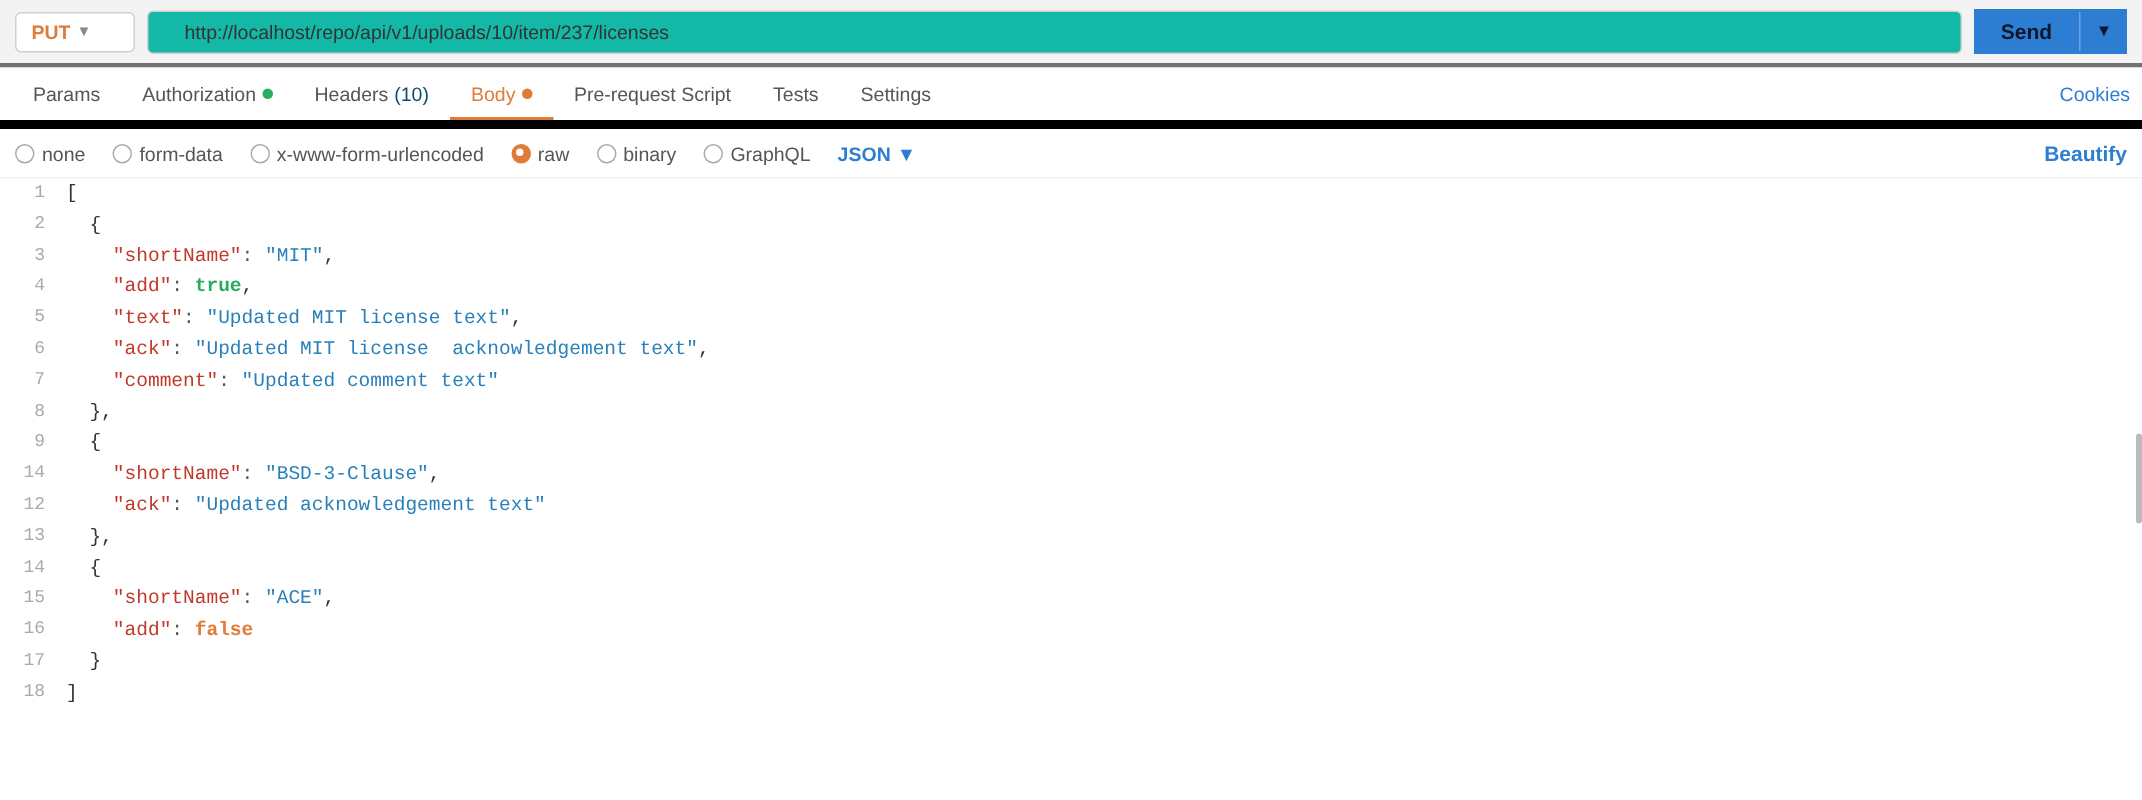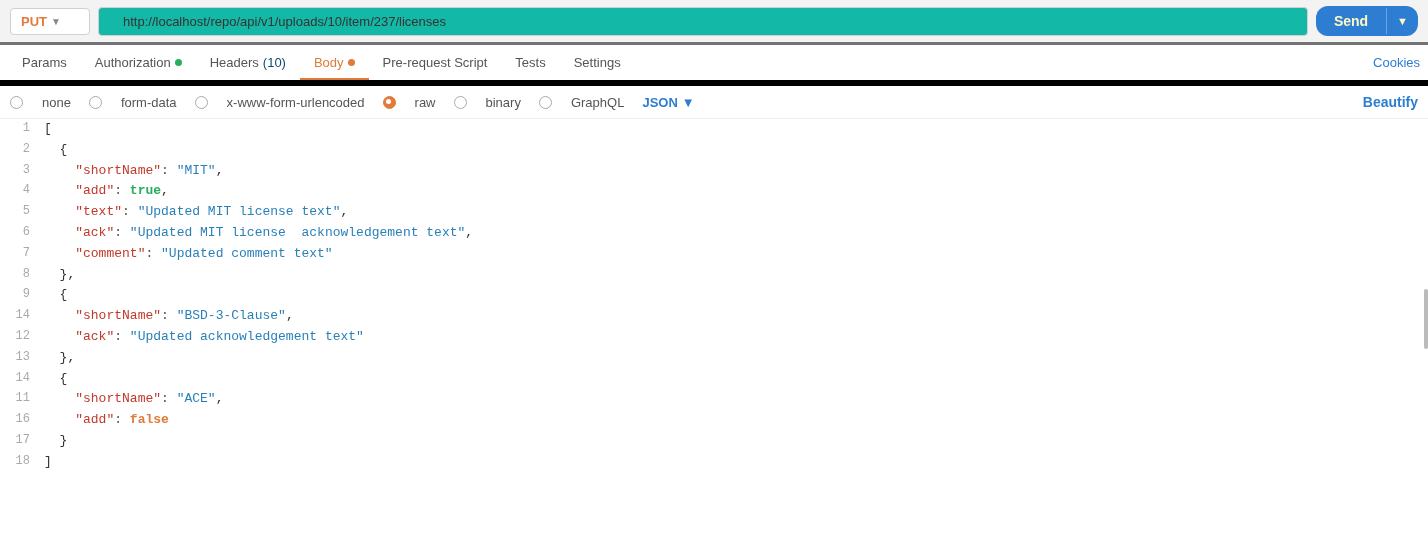--- a/index.html
+++ b/index.html
@@ -44,23 +44,23 @@
       border-radius: 4px;
       font-size: 13px;
       color: #333;
       background: #14b8a6;
       outline: none;
     }
     .send-btn {
       display: flex;
       align-items: center;
       background: #2d7dd2;
-      color: #fef9c3;
+      color: #0f172a;
       border: none;
-      border-radius: 12px;
+      border-radius: 0;
       font-size: 14px;
       font-weight: 600;
       cursor: pointer;
       overflow: hidden;
     }
     .send-btn .send-label {
       padding: 7px 18px;
     }
     .send-btn .send-chevron {
       padding: 7px 10px;
@@ -122,21 +122,21 @@
       display: flex;
       align-items: center;
       padding: 8px 10px;
       background: #fff;
       border-bottom: 1px solid #f0f0f0;
       gap: 18px;
     }
     .radio-option {
       display: flex;
       align-items: center;
-      gap: 19px;
+      gap: 5px;
       cursor: pointer;
       font-size: 13px;
       color: #555;
     }
     .radio-dot {
       width: 13px;
       height: 13px;
       border-radius: 50%;
       border: 1.5px solid #aaa;
       display: inline-block;
@@ -348,21 +348,21 @@
         </tr>
         <tr>
           <td class="line-num">13</td>
           <td class="line-content"><span class="c-bracket">  },</span></td>
         </tr>
         <tr>
           <td class="line-num">14</td>
           <td class="line-content"><span class="c-bracket">  {</span></td>
         </tr>
         <tr>
-          <td class="line-num">11</td>
+          <td class="line-num">15</td>
           <td class="line-content">    <span class="c-key">"shortName"</span><span class="c-punct">: </span><span class="c-string">"ACE"</span>,</td>
         </tr>
         <tr>
           <td class="line-num">16</td>
           <td class="line-content">    <span class="c-key">"add"</span><span class="c-punct">: </span><span class="c-bool-false">false</span></td>
         </tr>
         <tr>
           <td class="line-num">17</td>
           <td class="line-content"><span class="c-bracket">  }</span></td>
         </tr>

